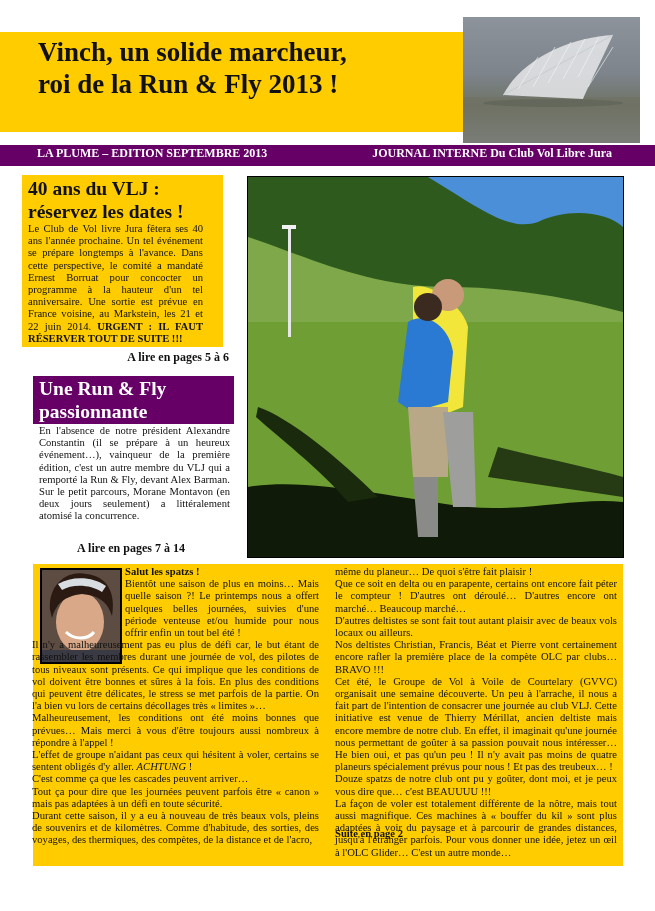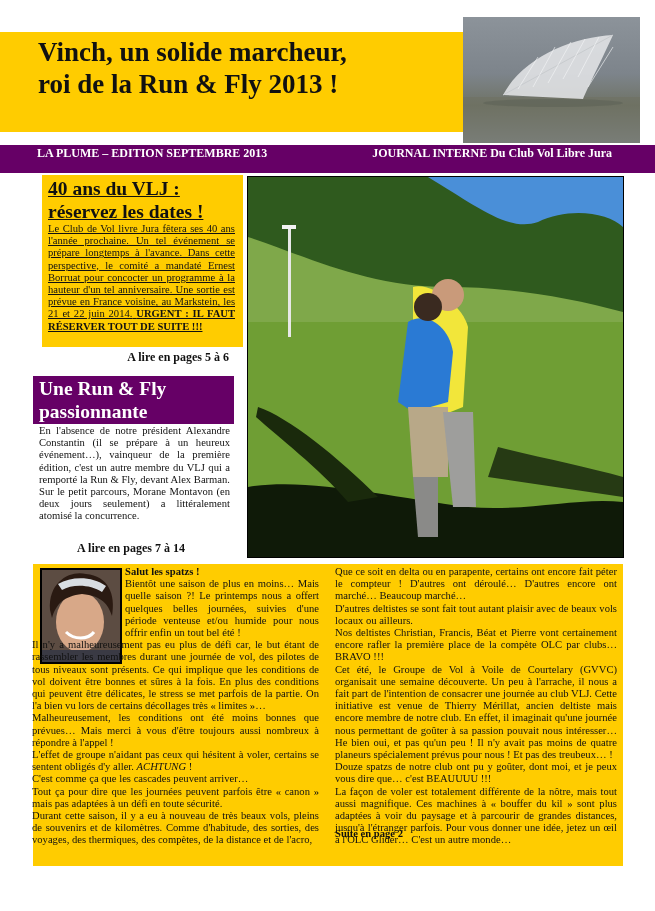--- a/index.html
+++ b/index.html
@@ -19,42 +19,41 @@
     font-size: 27px; line-height: 32px; color: #111;
     margin: 0;
   }
   .feather {
     position: absolute; left: 463px; top: 17px; width: 177px; height: 126px;
     background: linear-gradient(180deg, #8c939a 0%, #7d848b 45%, #6f7366 70%, #848a8e 100%);
     overflow: hidden;
   }
   .feather svg { display: block; }
   .strip {
-    position: absolute; left: 0; top: 145px; width: 655px; height: 28px;
+    position: absolute; left: 0; top: 145px; width: 655px; height: 21px;
     background: #660066; color: #fff;
     font-family: "Liberation Serif", serif; font-weight: bold; font-size: 12px;
     line-height: 17px;
   }
   .strip .left { position: absolute; left: 37px; }
   .strip .right { position: absolute; right: 43px; }
 
   .box-yellow-1 {
-    position: absolute; left: 42px; top: 175px; width: 201px; height: 172px;
+    position: absolute; left: 22px; top: 175px; width: 201px; height: 172px;
     background: #ffcc00;
-    text-decoration: underline;
   }
   .box1-title {
     font-family: "Liberation Serif", serif; font-weight: bold;
     font-size: 19.5px; line-height: 23px; margin: 0; padding: 2px 0 0 6px;
   }
   .body-text {
     font-family: "Liberation Serif", serif;
     font-size: 10.6px; line-height: 12.2px; text-align: justify;
   }
-  .box1-text { padding: 0 8px 0 6px; }
+  .box1-text { padding: 0 20px 0 6px; }
   .more-link {
     position: absolute; font-family: "Liberation Serif", serif; font-weight: bold;
     font-size: 12px; color: #111; text-decoration: none;
   }
   .more-1 { left: 33px; width: 196px; top: 350px; text-align: right; }
 
   .box-purple {
     position: absolute; left: 33px; top: 376px; width: 201px; height: 48px;
     background: #660066;
   }
@@ -178,20 +177,21 @@
     <span>L'effet de groupe n'aidant pas ceux qui hésitent à voler, certains se sentent obligés d'y aller.</span>
     <em>ACHTUNG</em>
     <span>!</span>
   </p>
   <p>C'est comme ça que les cascades peuvent arriver…</p>
   <p>Tout ça pour dire que les journées peuvent parfois être « canon » mais pas adaptées à un défi en toute sécurité.</p>
   <p>Durant cette saison, il y a eu à nouveau de très beaux vols, pleins de souvenirs et de kilomètres. Comme d'habitude, des sorties, des voyages, des thermiques, des compètes, de la distance et de l'acro,</p>
 </div>
 
 <div class="body-text editorial-col2">
+  <p>même du planeur… De quoi s'être fait plaisir !</p>
   <p>Que ce soit en delta ou en parapente, certains ont encore fait péter le compteur ! D'autres ont déroulé… D'autres encore ont marché… Beaucoup marché…</p>
   <p>D'autres deltistes se sont fait tout autant plaisir avec de beaux vols locaux ou ailleurs.</p>
   <p>Nos deltistes Christian, Francis, Béat et Pierre vont certainement encore rafler la première place de la compète OLC par clubs… BRAVO !!!</p>
   <p>Cet été, le Groupe de Vol à Voile de Courtelary (GVVC) organisait une semaine découverte. Un peu à l'arrache, il nous a fait part de l'intention de consacrer une journée au club VLJ. Cette initiative est venue de Thierry Mérillat, ancien deltiste mais encore membre de notre club. En effet, il imaginait qu'une journée nous permettant de goûter à sa passion pouvait nous intéresser… He bien oui, et pas qu'un peu ! Il n'y avait pas moins de quatre planeurs spécialement prévus pour nous ! Et pas des treubeux… !</p>
   <p>Douze spatzs de notre club ont pu y goûter, dont moi, et je peux vous dire que… c'est BEAUUUU !!!</p>
   <p>La façon de voler est totalement différente de la nôtre, mais tout aussi magnifique. Ces machines à « bouffer du kil » sont plus adaptées à voir du paysage et à parcourir de grandes distances, jusqu'à l'étranger parfois. Pour vous donner une idée, jetez un œil à l'OLC Glider… C'est un autre monde…</p>
 </div>
 <a class="more-link more-3">Suite en page 2</a>
 
 </body></html>

